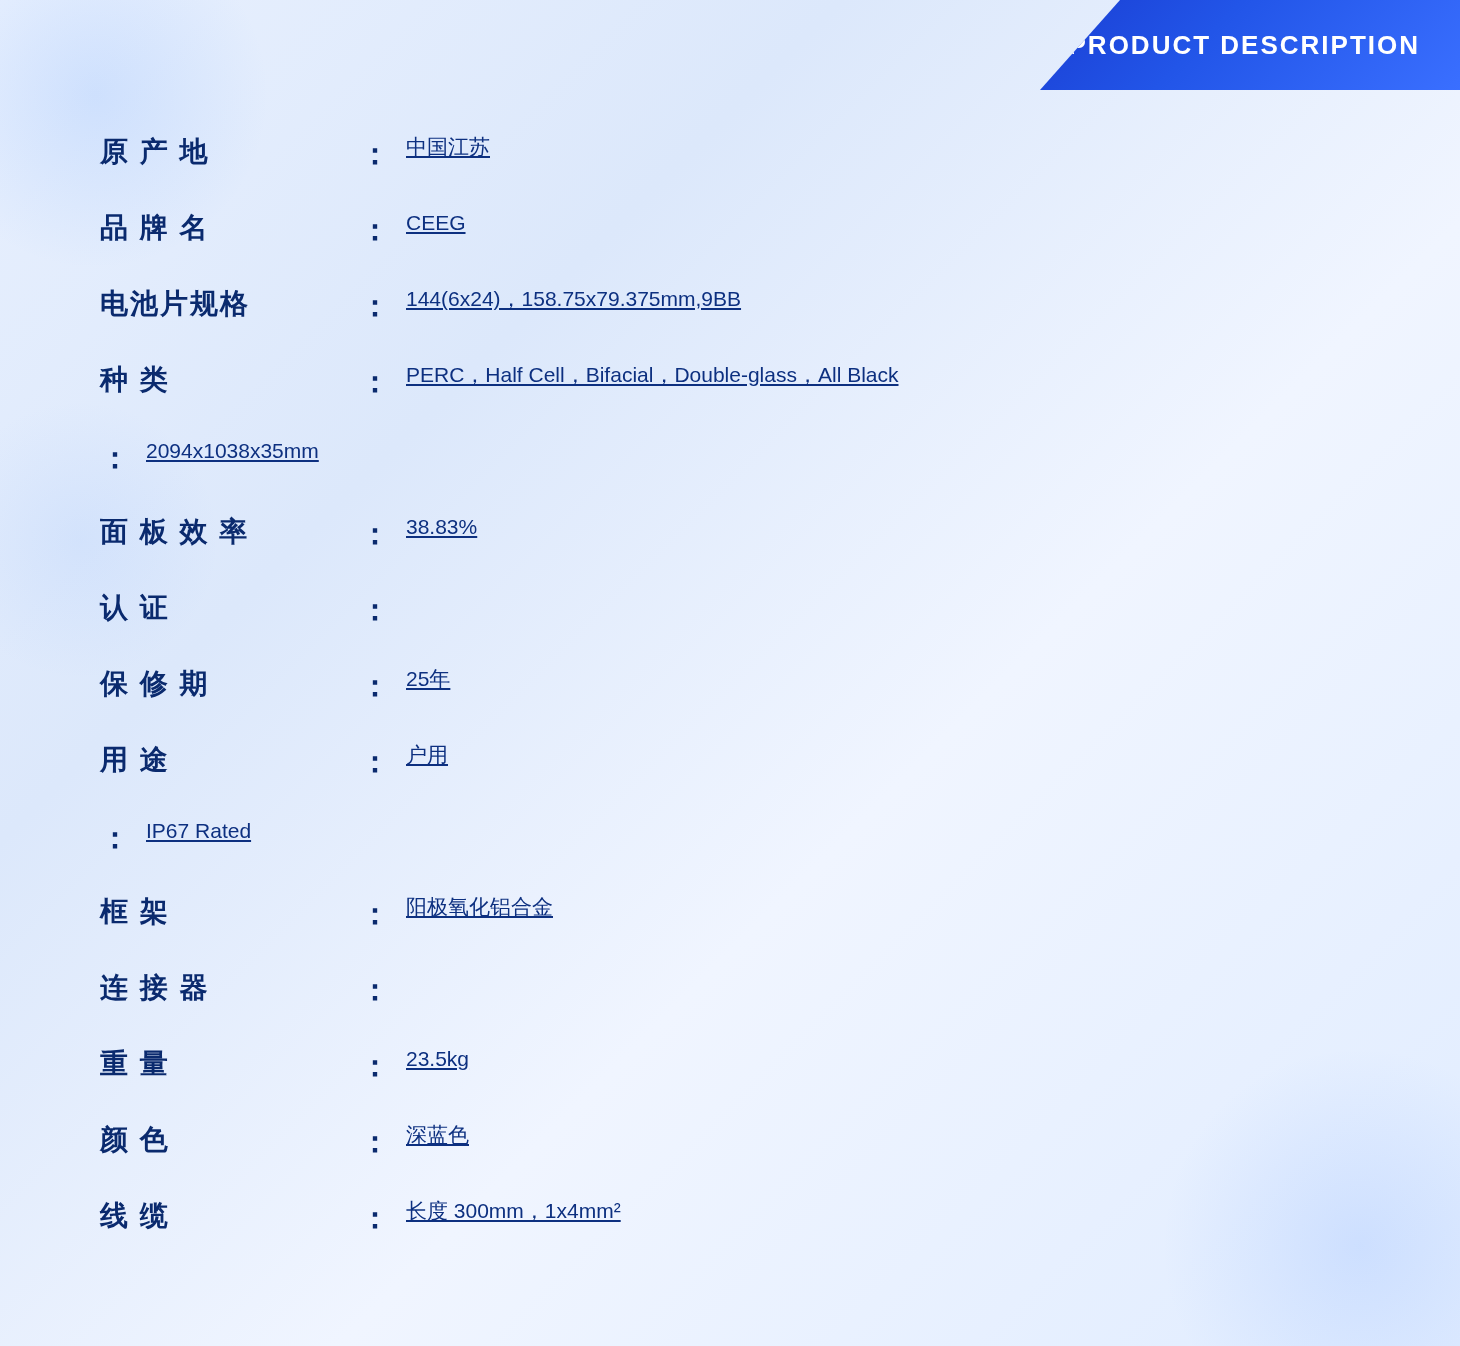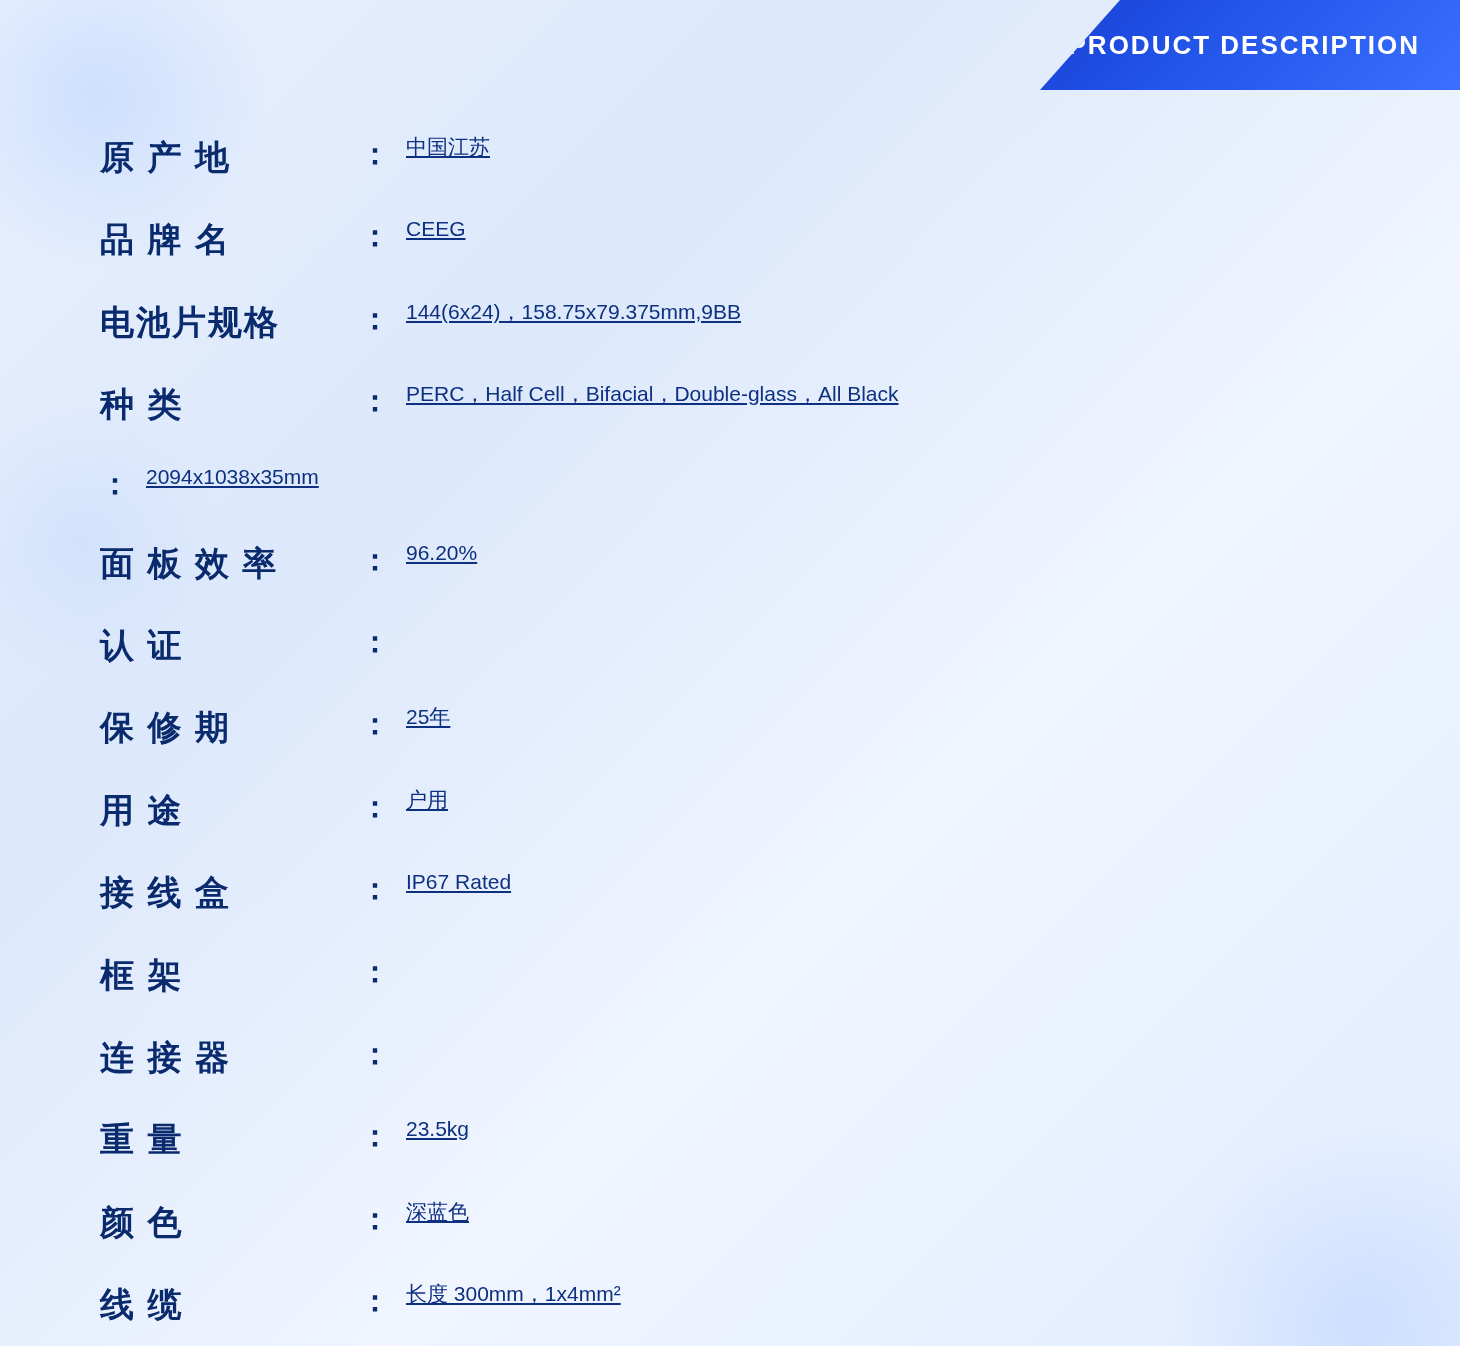--- a/index.html
+++ b/index.html
@@ -85,21 +85,21 @@
 
     .spec-row {
       display: flex;
       align-items: flex-start;
       margin-bottom: 28px;
       line-height: 1.6;
     }
 
     .spec-label {
       color: #0a2a6e;
-      font-size: 34px;
+      font-size: 28px;
       font-weight: 700;
       min-width: 260px;
       flex-shrink: 0;
       letter-spacing: 2px;
     }
 
     .spec-colon {
       color: #0a2a6e;
       font-size: 30px;
       font-weight: 700;
@@ -150,44 +150,44 @@
         <span class="spec-colon">：</span>
         <span class="spec-value">PERC，Half Cell，Bifacial，Double-glass，All Black</span>
       </div>
       <div class="spec-row">
         <span class="spec-colon">：</span>
         <span class="spec-value">2094x1038x35mm</span>
       </div>
       <div class="spec-row">
         <span class="spec-label">面  板  效  率</span>
         <span class="spec-colon">：</span>
-        <span class="spec-value">96.20%</span>
+        <span class="spec-value">38.83%</span>
       </div>
       <div class="spec-row">
         <span class="spec-label">认          证</span>
         <span class="spec-colon">：</span>
       </div>
       <div class="spec-row">
         <span class="spec-label">保  修  期</span>
         <span class="spec-colon">：</span>
         <span class="spec-value">25年</span>
       </div>
       <div class="spec-row">
         <span class="spec-label">用          途</span>
         <span class="spec-colon">：</span>
         <span class="spec-value">户用</span>
       </div>
       <div class="spec-row">
-        <span class="spec-label">接  线  盒</span>
         <span class="spec-colon">：</span>
         <span class="spec-value">IP67 Rated</span>
       </div>
       <div class="spec-row">
         <span class="spec-label">框          架</span>
         <span class="spec-colon">：</span>
+        <span class="spec-value">阳极氧化铝合金</span>
       </div>
       <div class="spec-row">
         <span class="spec-label">连  接  器</span>
         <span class="spec-colon">：</span>
       </div>
       <div class="spec-row">
         <span class="spec-label">重          量</span>
         <span class="spec-colon">：</span>
         <span class="spec-value">23.5kg</span>
       </div>

